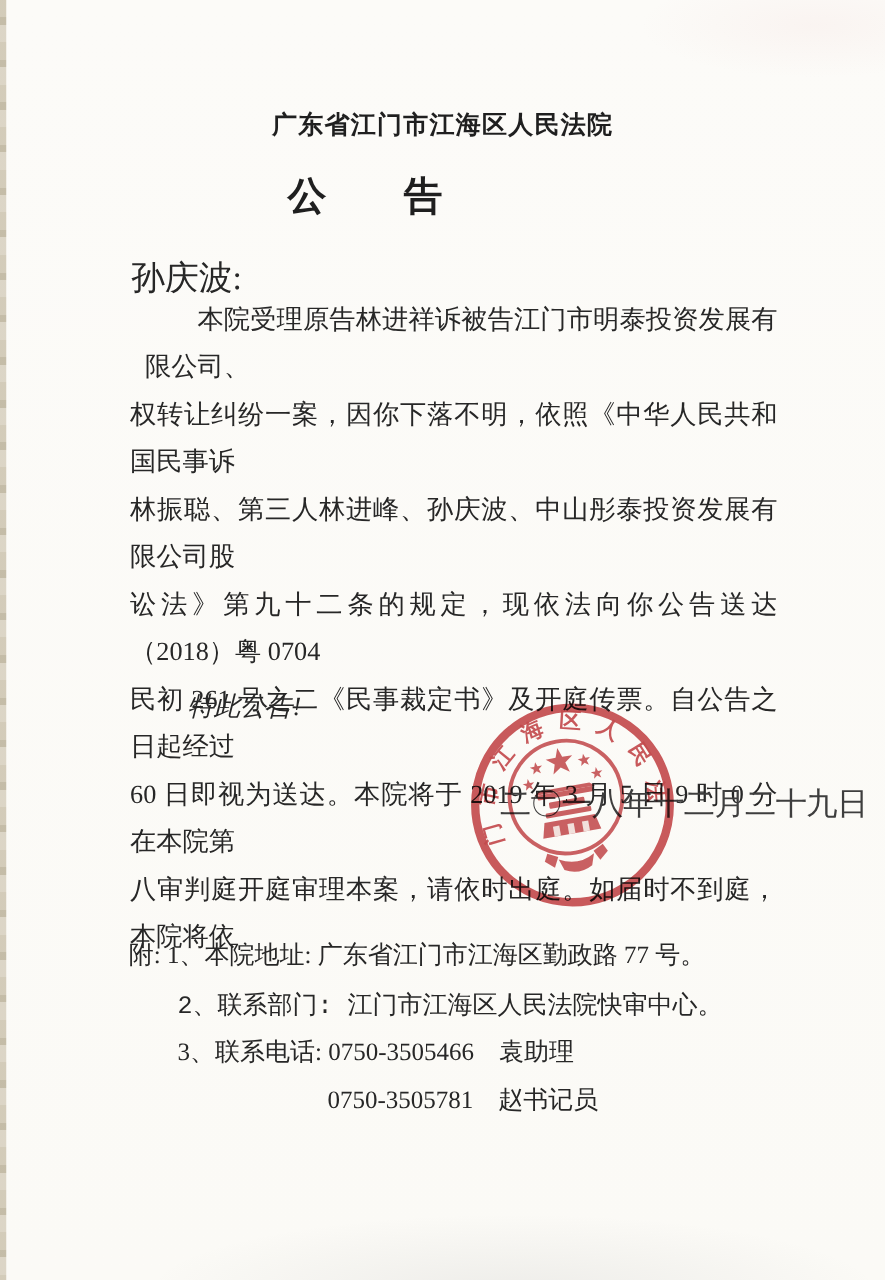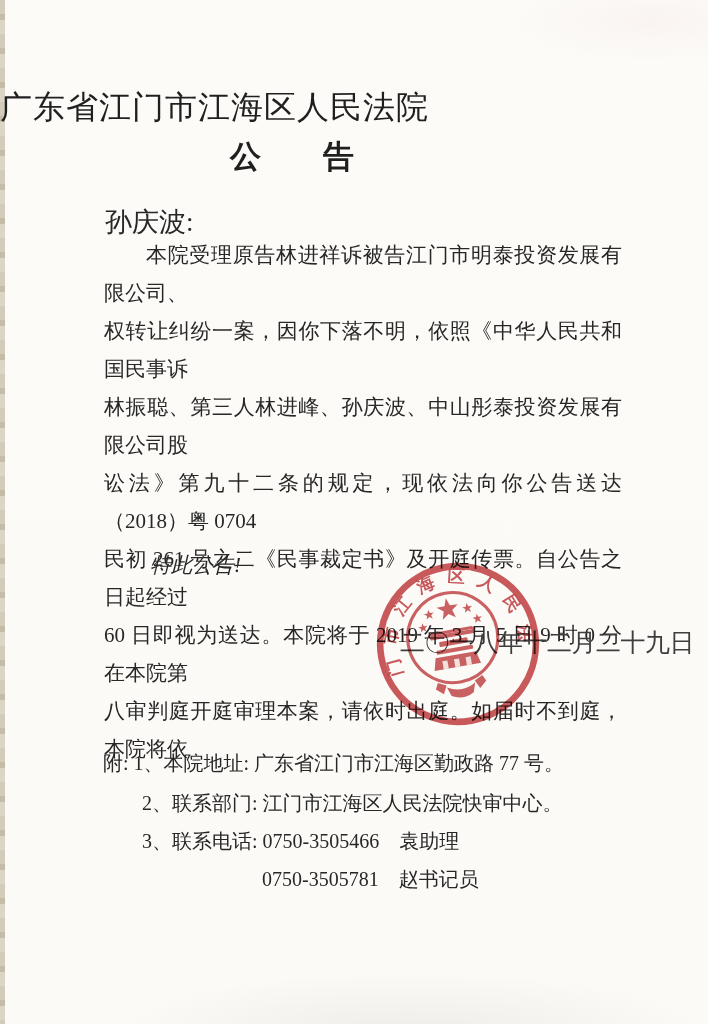--- a/index.html
+++ b/index.html
@@ -16,58 +16,58 @@
       radial-gradient(ellipse 200px 60px at 92% 2%, rgba(220,150,150,0.07), rgba(0,0,0,0) 70%),
       linear-gradient(#fcfbf8,#fbfaf6);
   }
   .edge-strip{
     position:absolute;left:0;top:0;width:5px;height:1024px;
     background:repeating-linear-gradient(180deg,#c9c0aa 0 14px,#b7ad94 14px 20px,#d4ccba 20px 34px);
     opacity:.8;
   }
   .court-name{
     position:absolute;left:0;top:86px;width:708px;
-    text-align:left;font-size:32px;font-weight:normal;color:#1f1f1f;
+    text-align:center;font-size:20px;font-weight:bold;color:#1f1f1f;
     letter-spacing:1px;
   }
   .doc-title{
     position:absolute;left:0;top:136px;width:584px;
     text-align:center;font-size:31px;font-weight:bold;color:#1f1f1f;
   }
   .addressee{
     position:absolute;left:105px;top:204px;
     font-size:27px;color:#272727;
   }
   .body-text{
     position:absolute;left:104px;top:236px;width:518px;
     font-size:21px;line-height:38px;color:#272727;
     text-align:justify;
   }
   .body-line{min-height:38px;}
-  .body-line:first-child{text-indent:42px;}
+  .body-line:first-child{text-indent:42px;margin-left:12px;}
   .closing{
     position:absolute;left:150px;top:551px;
     font-size:21px;color:#272727;font-style:italic;
   }
   .issue-date{
     position:absolute;left:400px;top:626px;
     font-size:25px;letter-spacing:-0.5px;color:#3e3e3e;
     z-index:1;
   }
   .seal{
     position:absolute;left:372px;top:558px;width:172px;height:172px;
     transform:rotate(-10deg);
     mix-blend-mode:multiply;
     opacity:.9;
     z-index:2;
   }
   .notes{position:absolute;left:0;top:0;width:708px;font-size:20px;color:#272727;}
   .note{position:absolute;white-space:pre;}
   .note-1{left:103px;top:750px;}
-  .note-2{left:142px;top:790px;}
+  .note-2{left:142px;top:790px;font-family:Liberation Mono, monospace;}
   .note-3{left:142px;top:828px;}
   .note-4{left:262px;top:866px;}
 </style>
 </head>
 <body>
 
 <div class="page">
   <div class="edge-strip"></div>
 
   <div class="court-name">广东省江门市江海区人民法院</div>

